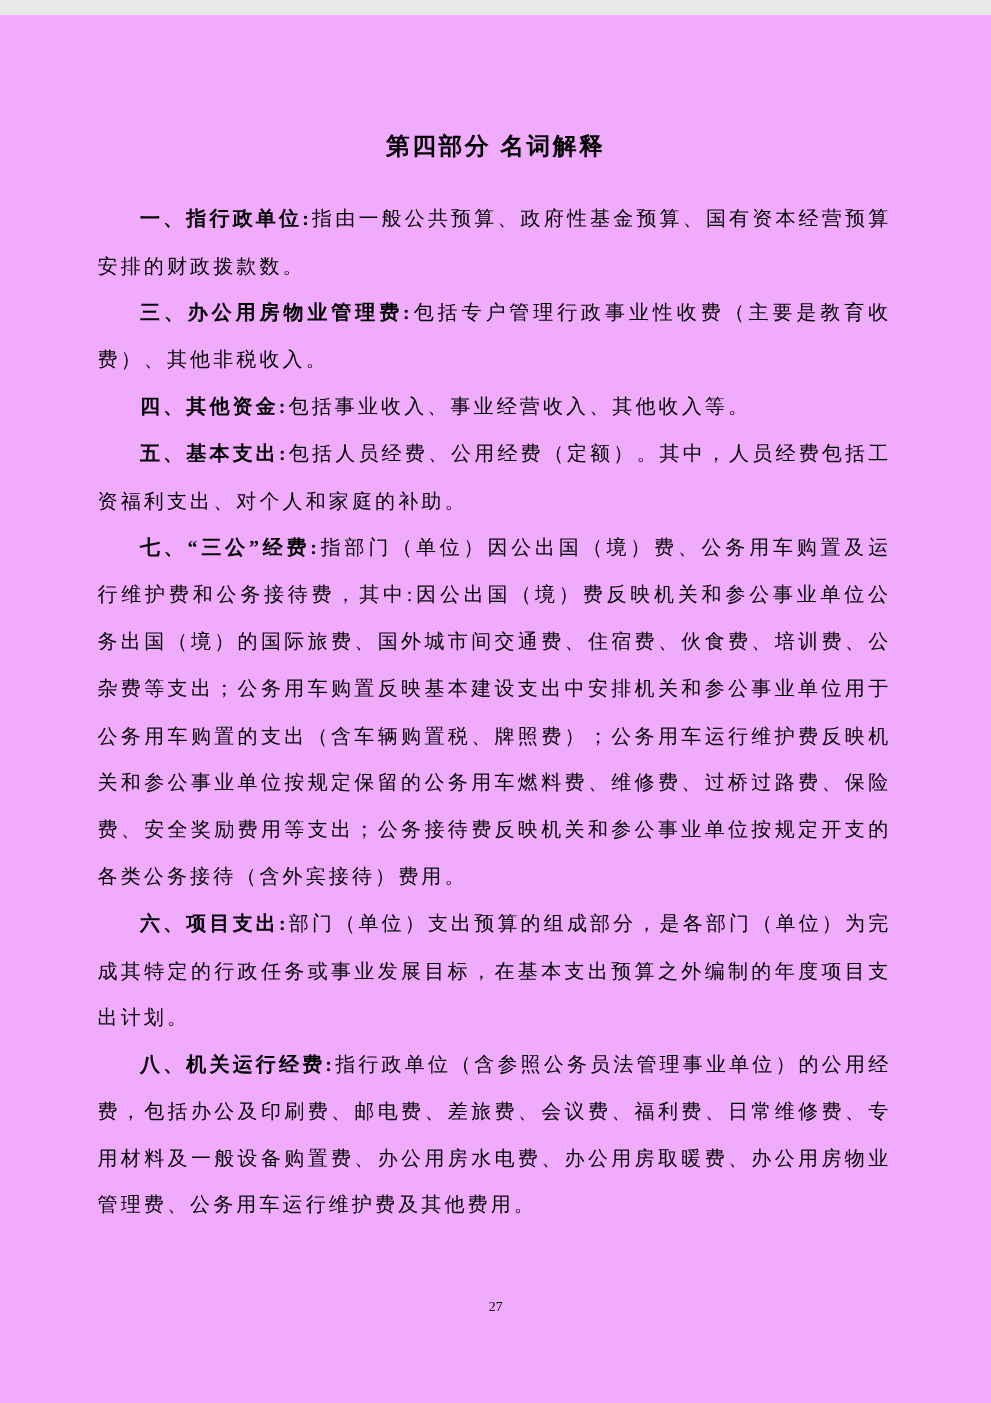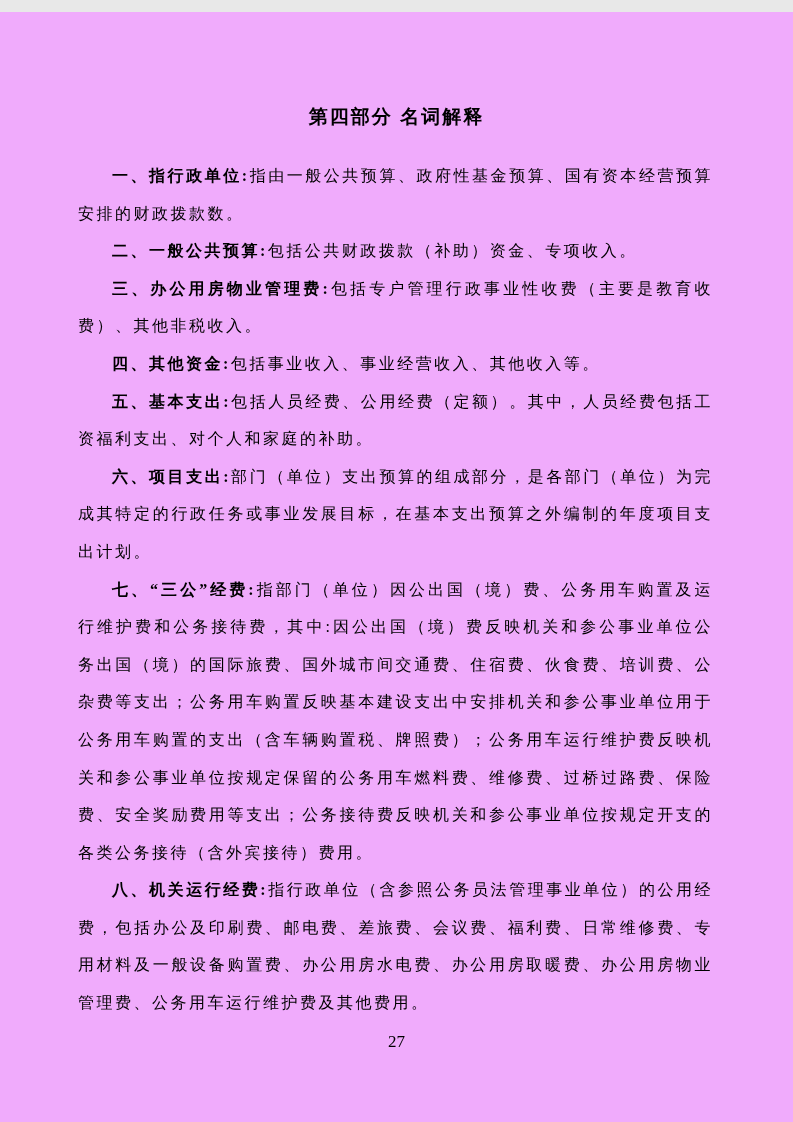--- a/index.html
+++ b/index.html
@@ -43,47 +43,46 @@
   }
   .term {
     font-weight: bold;
   }
   .page-number {
     position: absolute;
     left: 0;
     right: 0;
     bottom: 82px;
     text-align: center;
-    font-size: 17px;
+    font-size: 11px;
     letter-spacing: 0;
     font-family: "Liberation Serif", "DejaVu Serif", serif;
   }
 </style>
 </head>
 <body>
 
 <div class="page">
 
   <h1 class="doc-title">第四部分 名词解释</h1>
 
   <div class="content">
 
     <p class="para"><span class="term">一、指行政单位:</span><span class="def">指由一般公共预算、政府性基金预算、国有资本经营预算安排的财政拨款数。</span></p>
 
-    <p class="para"><span class="term">二、一般公共预算:</span><span class="def">包括公共财政拨款（补助）资金、专项收入。</span></p>
 
     <p class="para"><span class="term">三、办公用房物业管理费:</span><span class="def">包括专户管理行政事业性收费（主要是教育收费）、其他非税收入。</span></p>
 
     <p class="para"><span class="term">四、其他资金:</span><span class="def">包括事业收入、事业经营收入、其他收入等。</span></p>
 
     <p class="para"><span class="term">五、基本支出:</span><span class="def">包括人员经费、公用经费（定额）。其中，人员经费包括工资福利支出、对个人和家庭的补助。</span></p>
 
+    <p class="para"><span class="term">七、“三公”经费:</span><span class="def">指部门（单位）因公出国（境）费、公务用车购置及运行维护费和公务接待费，其中:因公出国（境）费反映机关和参公事业单位公务出国（境）的国际旅费、国外城市间交通费、住宿费、伙食费、培训费、公杂费等支出；公务用车购置反映基本建设支出中安排机关和参公事业单位用于公务用车购置的支出（含车辆购置税、牌照费）；公务用车运行维护费反映机关和参公事业单位按规定保留的公务用车燃料费、维修费、过桥过路费、保险费、安全奖励费用等支出；公务接待费反映机关和参公事业单位按规定开支的各类公务接待（含外宾接待）费用。</span></p>
+
     <p class="para"><span class="term">六、项目支出:</span><span class="def">部门（单位）支出预算的组成部分，是各部门（单位）为完成其特定的行政任务或事业发展目标，在基本支出预算之外编制的年度项目支出计划。</span></p>
-
-    <p class="para"><span class="term">七、“三公”经费:</span><span class="def">指部门（单位）因公出国（境）费、公务用车购置及运行维护费和公务接待费，其中:因公出国（境）费反映机关和参公事业单位公务出国（境）的国际旅费、国外城市间交通费、住宿费、伙食费、培训费、公杂费等支出；公务用车购置反映基本建设支出中安排机关和参公事业单位用于公务用车购置的支出（含车辆购置税、牌照费）；公务用车运行维护费反映机关和参公事业单位按规定保留的公务用车燃料费、维修费、过桥过路费、保险费、安全奖励费用等支出；公务接待费反映机关和参公事业单位按规定开支的各类公务接待（含外宾接待）费用。</span></p>
 
     <p class="para"><span class="term">八、机关运行经费:</span><span class="def">指行政单位（含参照公务员法管理事业单位）的公用经费，包括办公及印刷费、邮电费、差旅费、会议费、福利费、日常维修费、专用材料及一般设备购置费、办公用房水电费、办公用房取暖费、办公用房物业管理费、公务用车运行维护费及其他费用。</span></p>
 
   </div>
 
   <div class="page-number">27</div>
 
 </div>
 
 </body></html>

